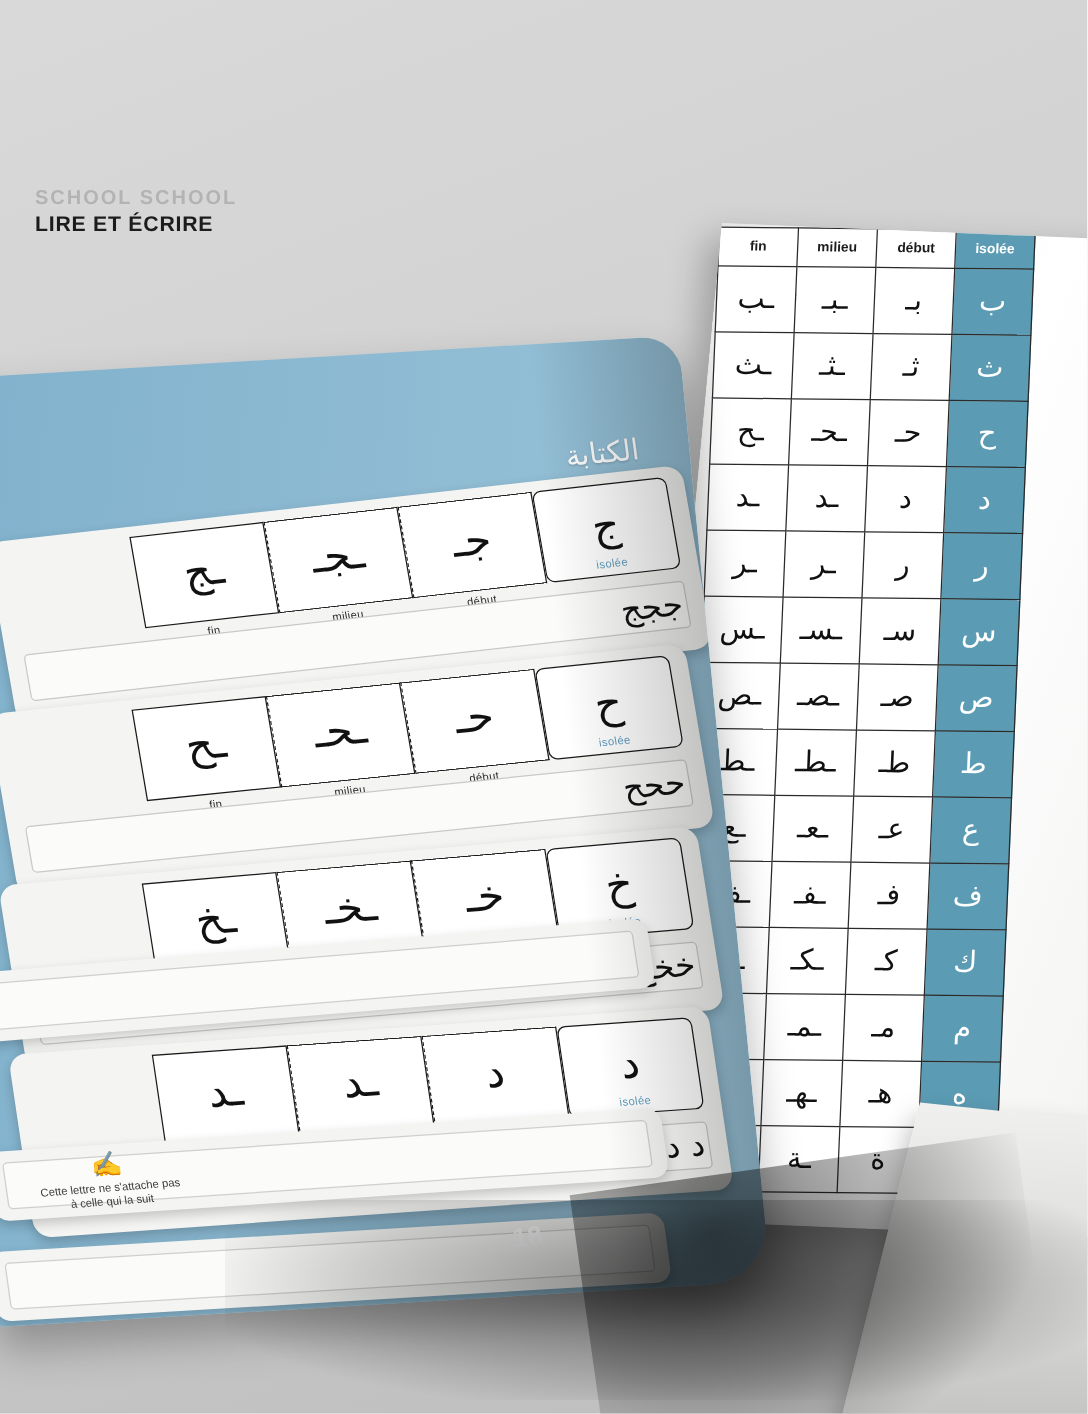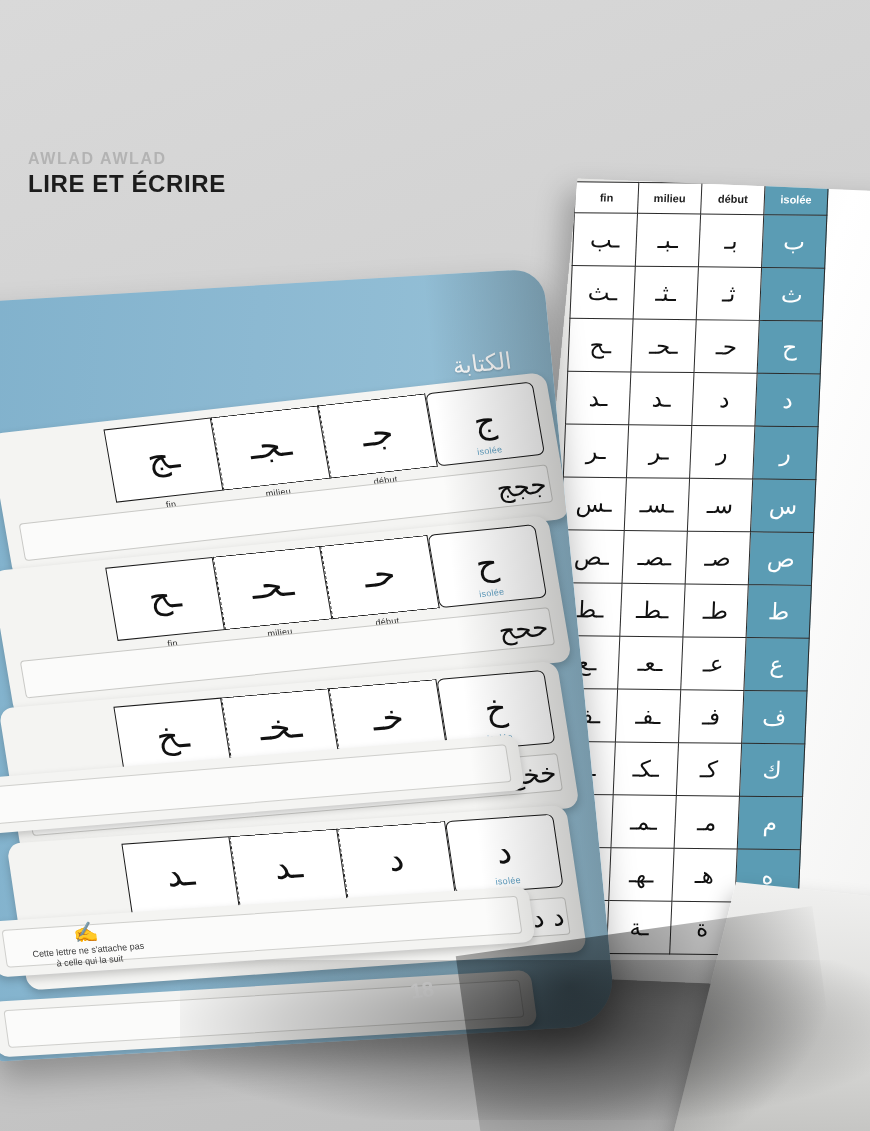--- a/index.html
+++ b/index.html
@@ -24,21 +24,21 @@
     top: 150px;
     z-index: 40;
   }
   .brand-top {
     font-size: 16px;
     letter-spacing: 1.6px;
     color: #b3b3b3;
     font-weight: 700;
   }
   .brand-main {
-    font-size: 24px;
+    font-size: 17px;
     letter-spacing: 0.6px;
     color: #1c1c1c;
     font-weight: 700;
     margin-top: 2px;
   }
   
   .book {
     position: absolute;
     left: 0;
     top: 190px;
@@ -294,21 +294,21 @@
     border-radius: 0 0 10px 30px;
     box-shadow: 0 12px 22px rgba(0,0,0,0.3);
   }
 </style>
 </head>
 <body>
 
 <div id="page">
 
   <div class="brand">
-    <div class="brand-top">AWLAD AWLAD</div>
+    <div class="brand-top">SCHOOL SCHOOL</div>
     <div class="brand-main">LIRE ET ÉCRIRE</div>
   </div>
 
   <div class="book">
 
     <div class="right-page">
       <div class="rp-inner">
         <div class="tbl-title">Tableau d'écriture</div>
         <table class="tbl">
           <thead>

